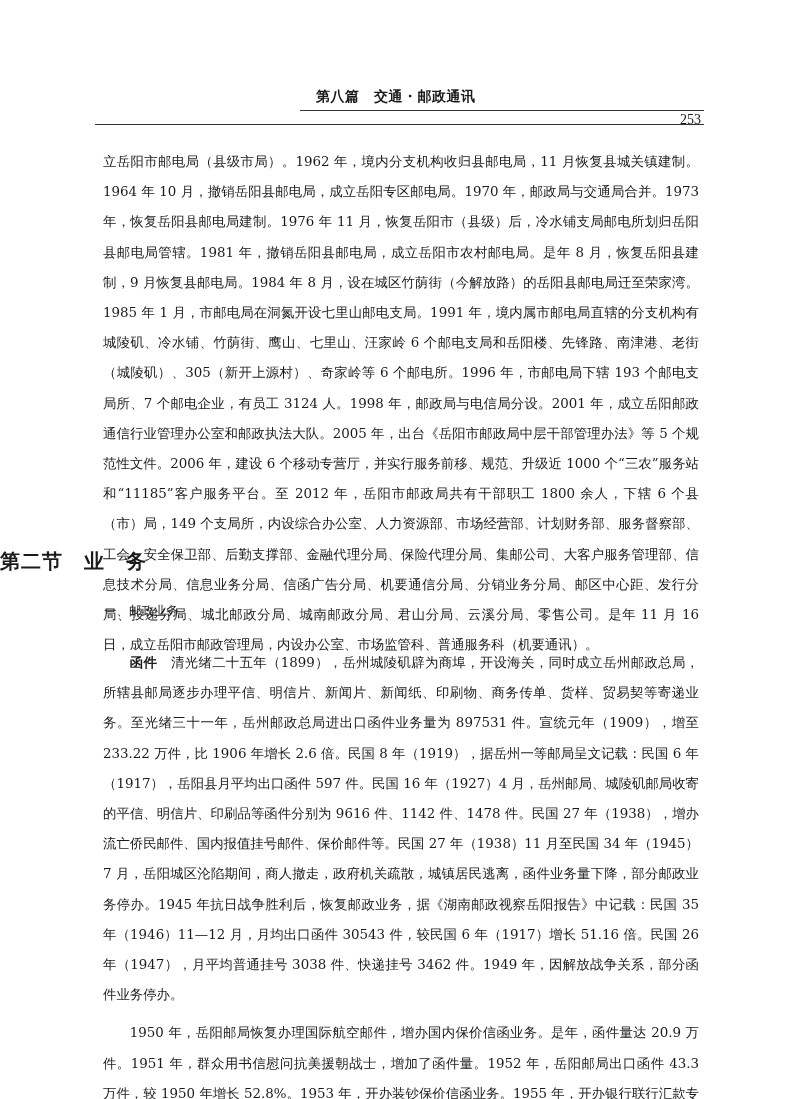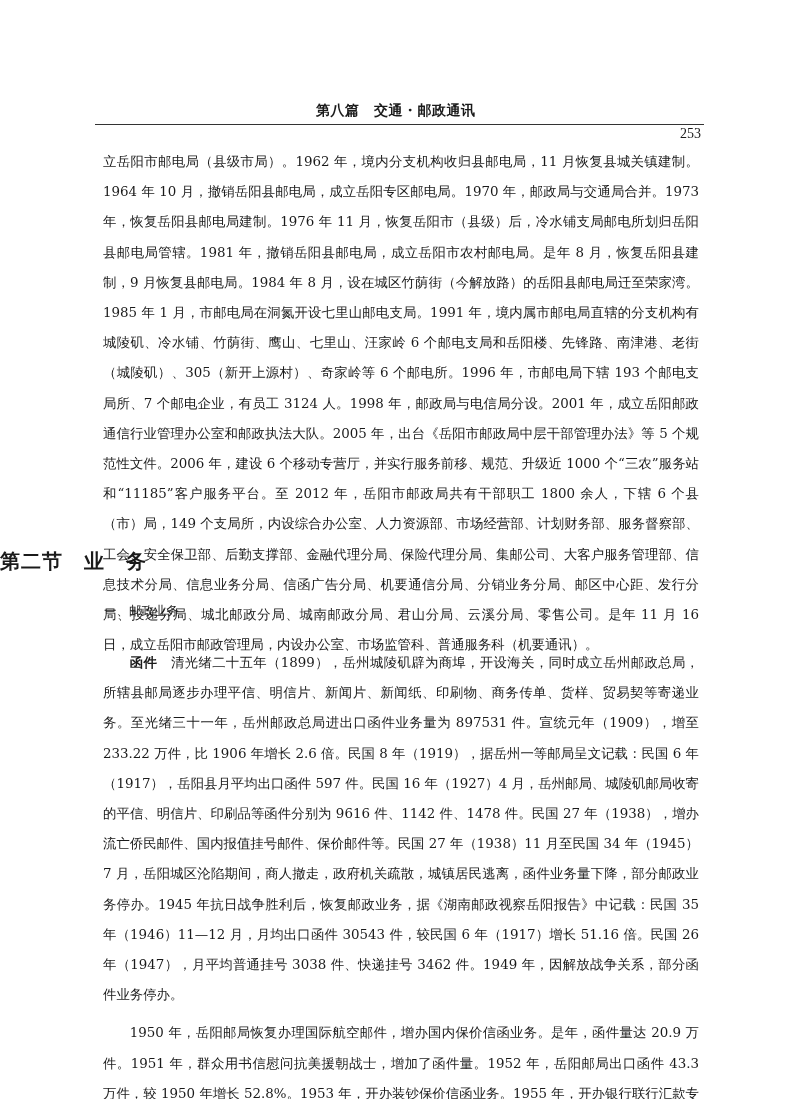--- a/index.html
+++ b/index.html
@@ -2,21 +2,21 @@
 <html><head>
   <meta charset="utf-8">
   <style>
     html, body { margin: 0; padding: 0; background: #ffffff; }
     body {
       width: 805px; height: 1099px; position: relative; overflow: hidden;
       color: #1a1a1a;
       font-family: "DejaVu Serif", "Liberation Serif", serif;
     }
     .page-header {
-      position: absolute; left: 62px; top: 102px; width: 404px;
+      position: absolute; left: 62px; top: 88px; width: 404px;
       height: 22px; border-bottom: 1.5px solid #333;
     }
     .header-title {
       position: absolute; left: 190px; top: 0; font-size: 14px; font-weight: bold;
       font-family: "DejaVu Sans", "Liberation Sans", sans-serif; letter-spacing: 0.5px;
       white-space: nowrap;
     }
     .page-number {
       position: absolute; left: 381px; top: 0; font-size: 14px;
       font-family: "Liberation Serif", serif;

